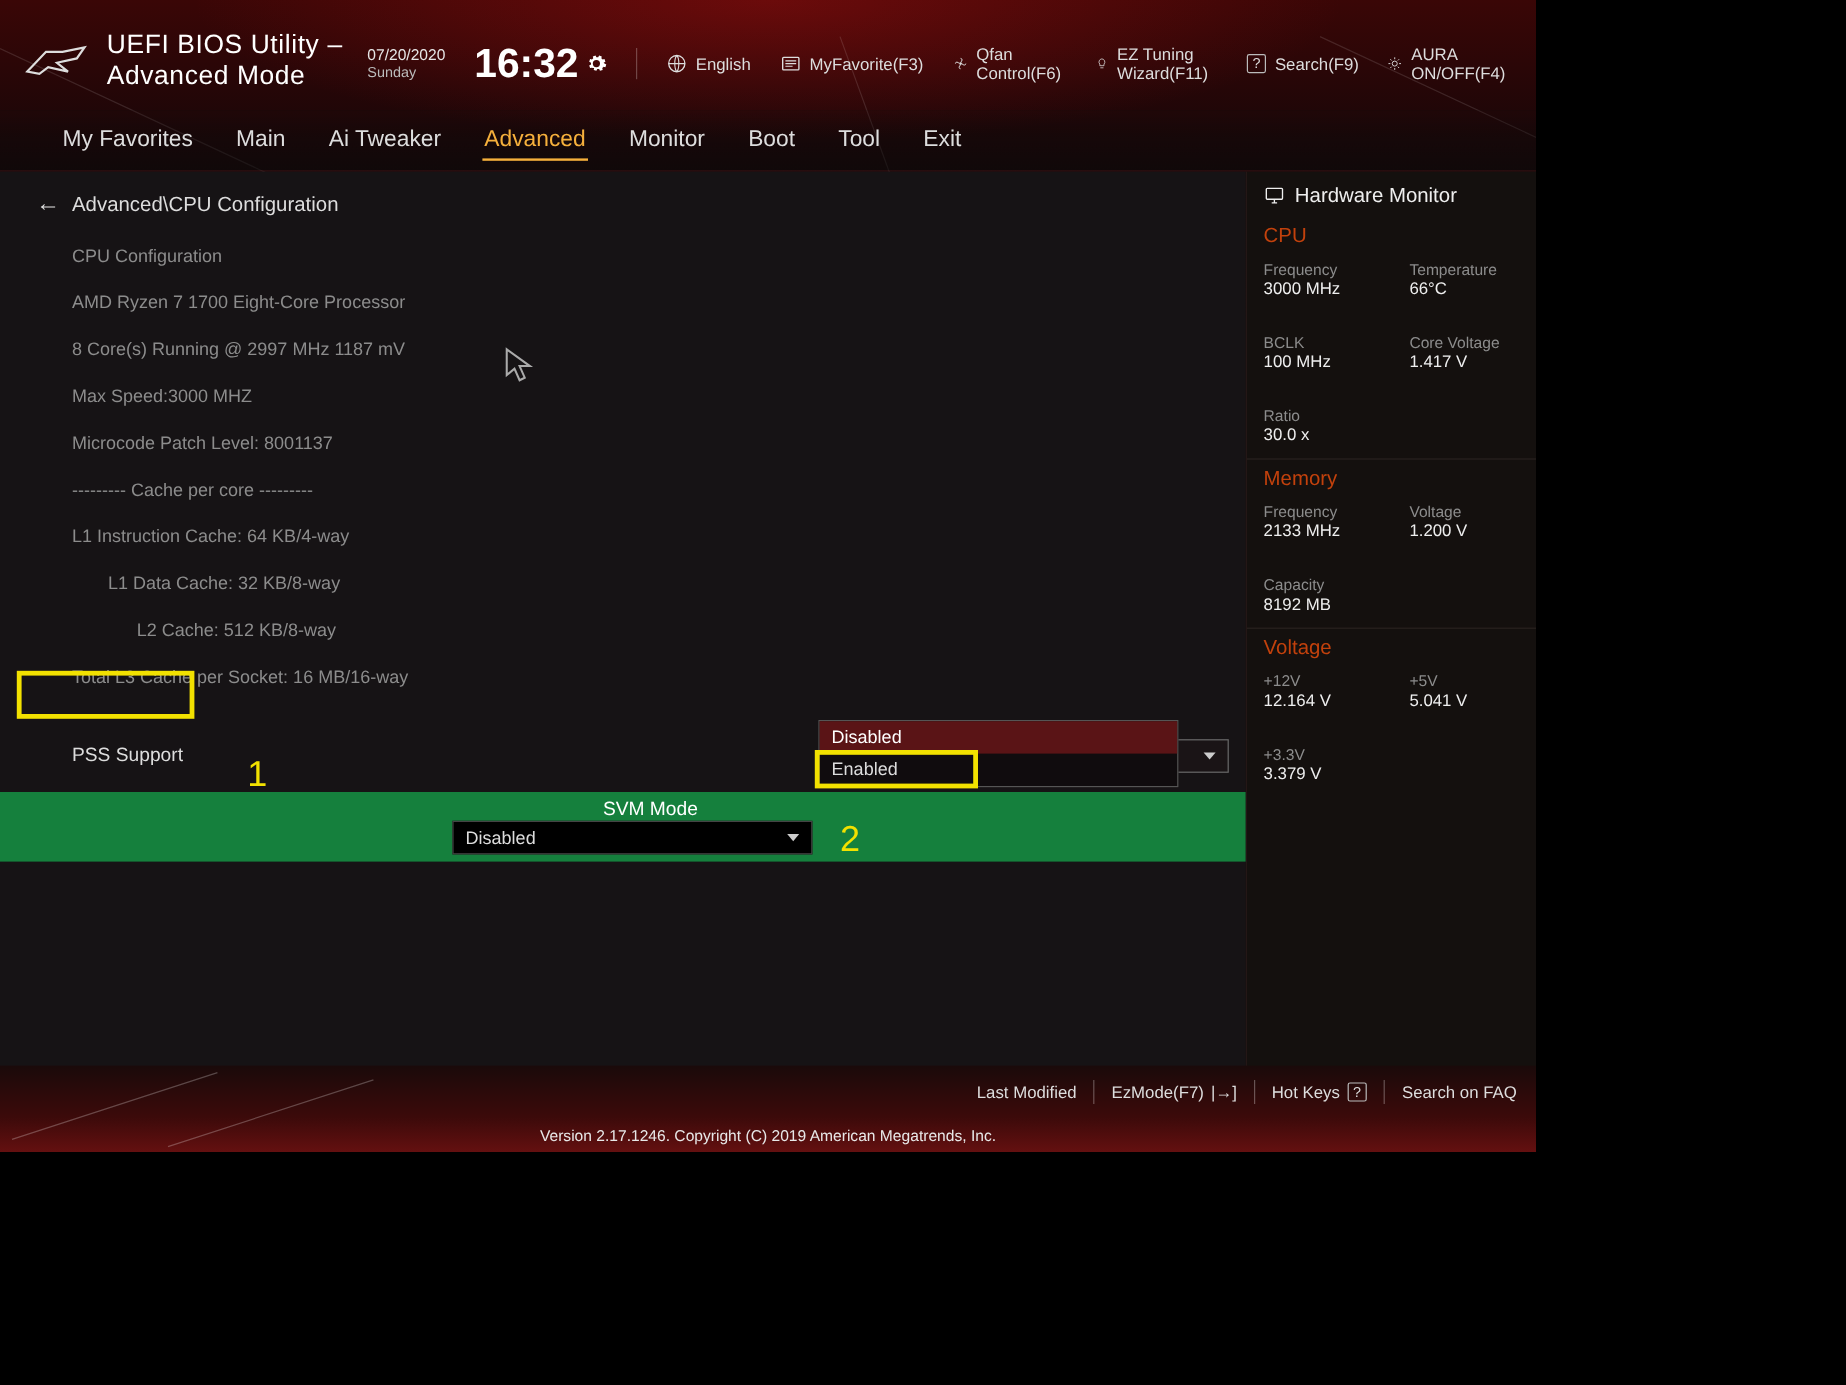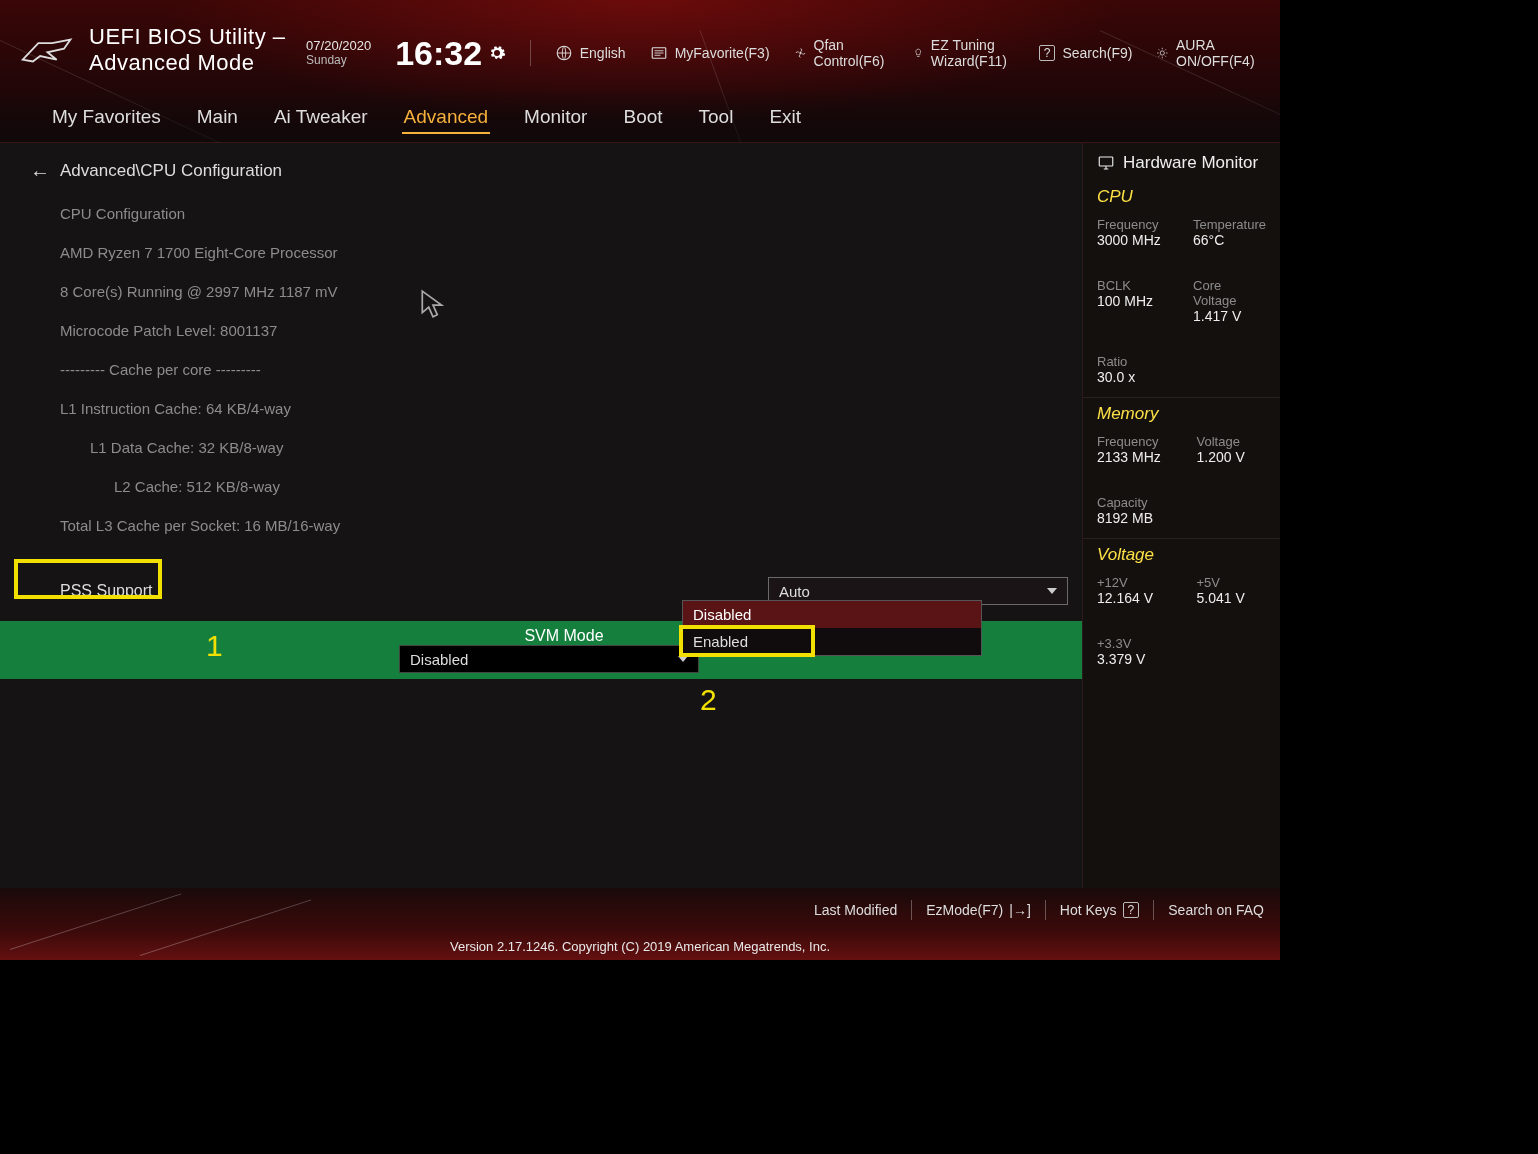--- a/index.html
+++ b/index.html
@@ -79,27 +79,27 @@
   .anno { position:absolute; color:#f2e100; font-size:30px; font-weight:400; pointer-events:none; }
   
   .dropdown-menu {
     position:absolute; width:300px; border:1px solid #555; background:#100c0e;
     left: 682px; top: 457px;
   }
   .dropdown-menu .opt { padding:5px 10px; font-size:15px; color:#ddd; cursor:pointer; }
   .dropdown-menu .opt.hover { background:#5a1416; color:#fff; }
   
   .sidebar {
-    width: 198px; background: #14100e; border-left:1px solid #2a1a1a;
+    width: 242px; background: #14100e; border-left:1px solid #2a1a1a;
     padding: 0 0 0 0; color:#bbb;
   }
   .sb-head { display:flex; align-items:center; gap:8px; padding:10px 14px 8px 14px; color:#eee; font-size:17px; }
   .sb-head svg { width:18px; height:18px; }
   .sb-section { padding: 6px 14px 12px 14px; border-bottom:1px solid #2a2220; }
-  .sb-title { color:#fde047; font-size:17px; margin-bottom:10px;font-style:italic; }
+  .sb-title { color:#c2410c; font-size:17px; margin-bottom:10px; }
   .sb-grid { display:grid; grid-template-columns: 1fr 1fr; row-gap:10px; column-gap:10px; font-size:13px;gap:30px;}
   .sb-label { color:#8c8c8c; }
   .sb-val { color:#eee; font-size:14px; }
   
   .help-bar {
     height: 150px; background:#121012; border-top:1px solid #2a2220;
     display:flex; align-items:flex-start; gap:16px; padding:18px 20px;
   }
   .help-icon { width:24px; height:24px; border:2px solid #888; border-radius:50%; display:flex; align-items:center; justify-content:center; color:#888; font-size:14px; font-style:italic; font-family: Georgia, serif;}
   .help-text { color:#ddd; font-size:15px; }
@@ -206,20 +206,21 @@
 <div class="body">
   <div class="main">
     <div class="breadcrumb">
       <span class="arrow">←</span>
       <span>Advanced\CPU Configuration</span>
     </div>
     <div class="info-list">
       <div>CPU Configuration</div>
       <div>AMD Ryzen 7 1700 Eight-Core Processor</div>
       <div>8 Core(s) Running @ 2997 MHz  1187 mV</div>
+      <div>Max Speed:3000 MHZ</div>
       <div>Microcode Patch Level: 8001137</div>
       <div>--------- Cache per core ---------</div>
       <div>L1 Instruction Cache: 64 KB/4-way</div>
       <div class="indent1">L1 Data Cache: 32 KB/8-way</div>
       <div class="indent2">L2 Cache: 512 KB/8-way</div>
       <div>Total L3 Cache per Socket: 16 MB/16-way</div>
     </div>
 
     <div style="height:14px;"></div>
 

